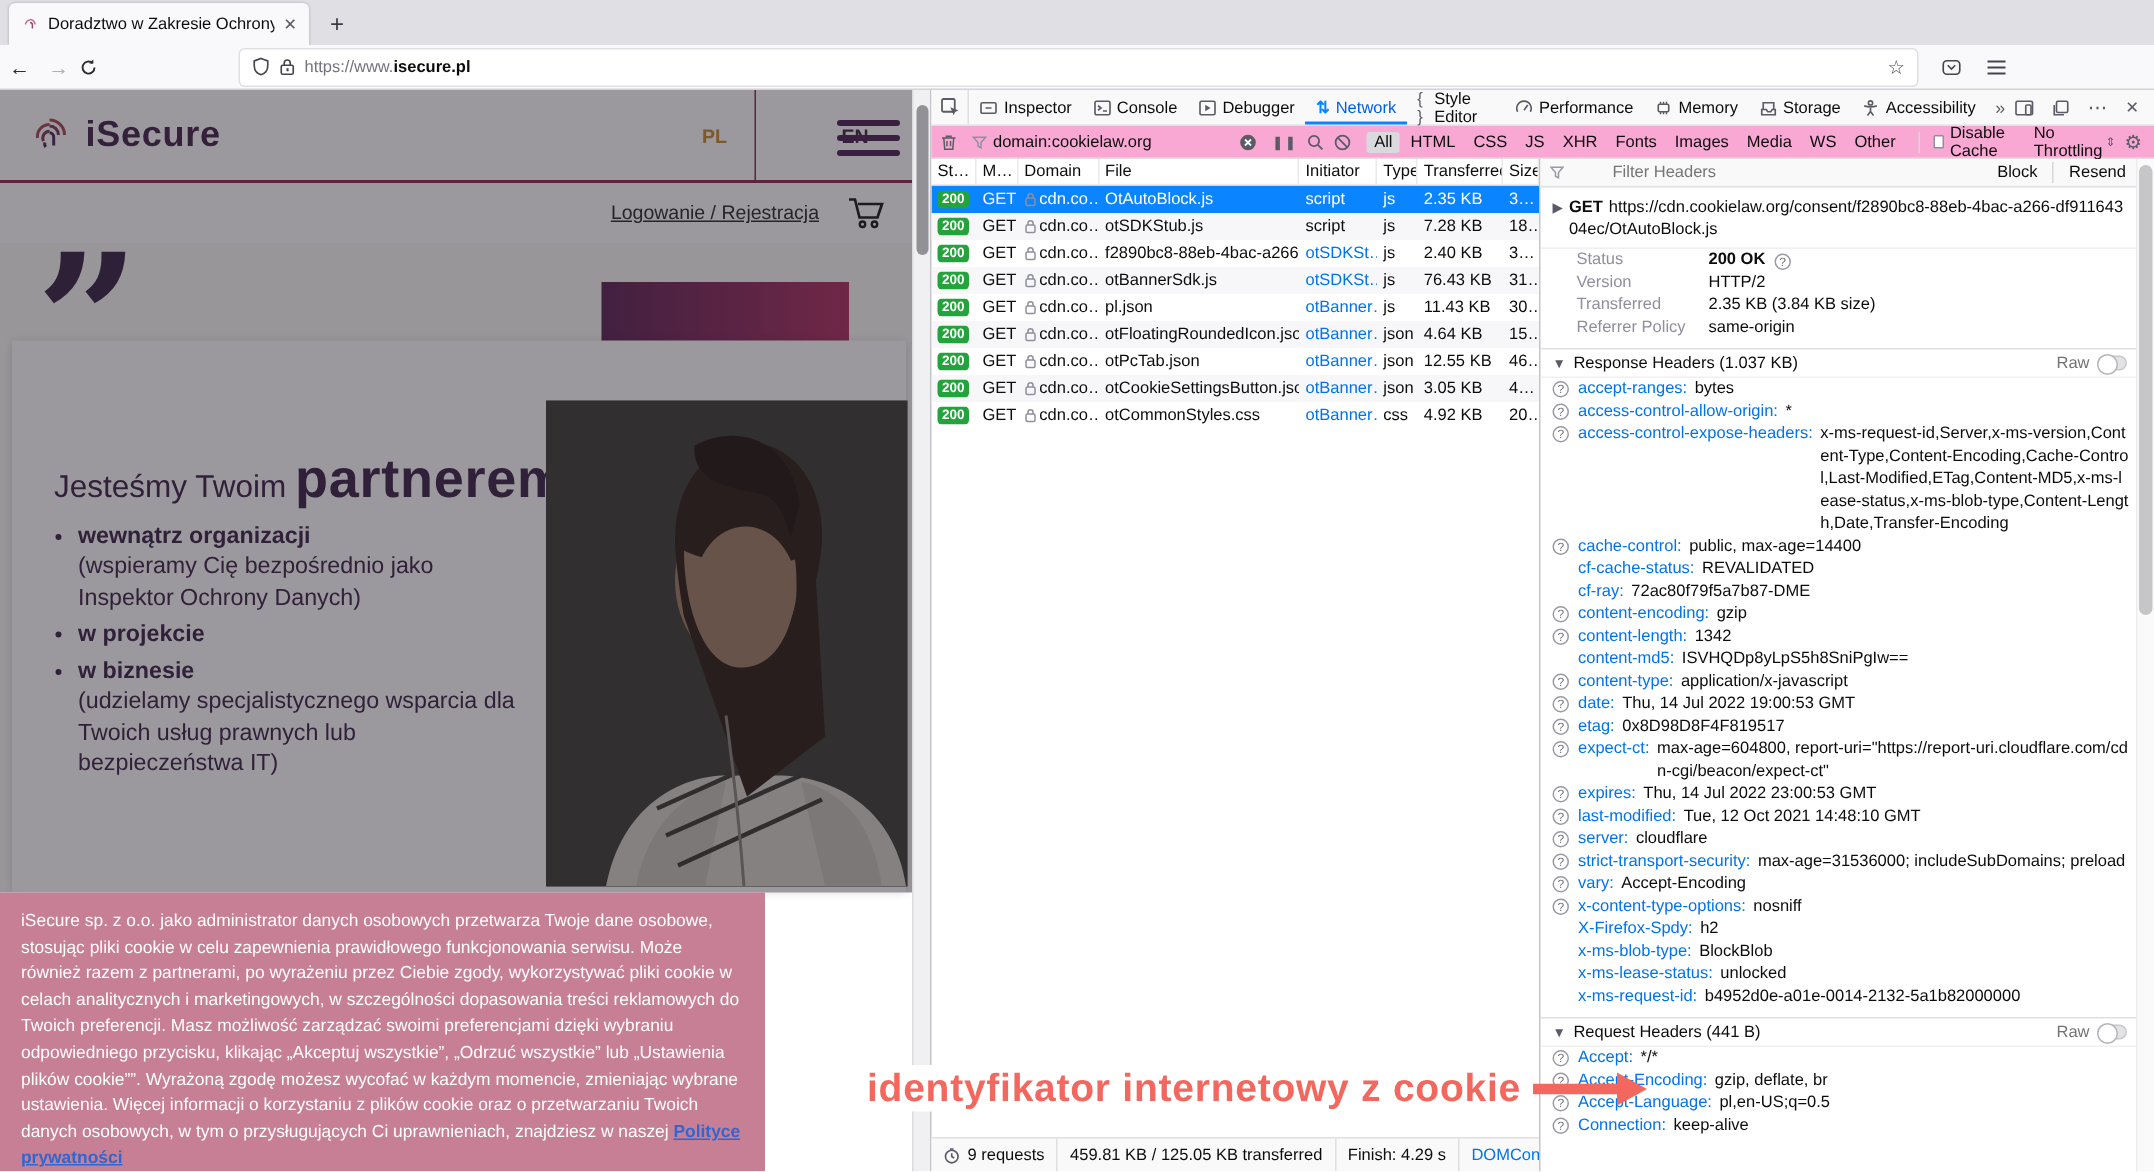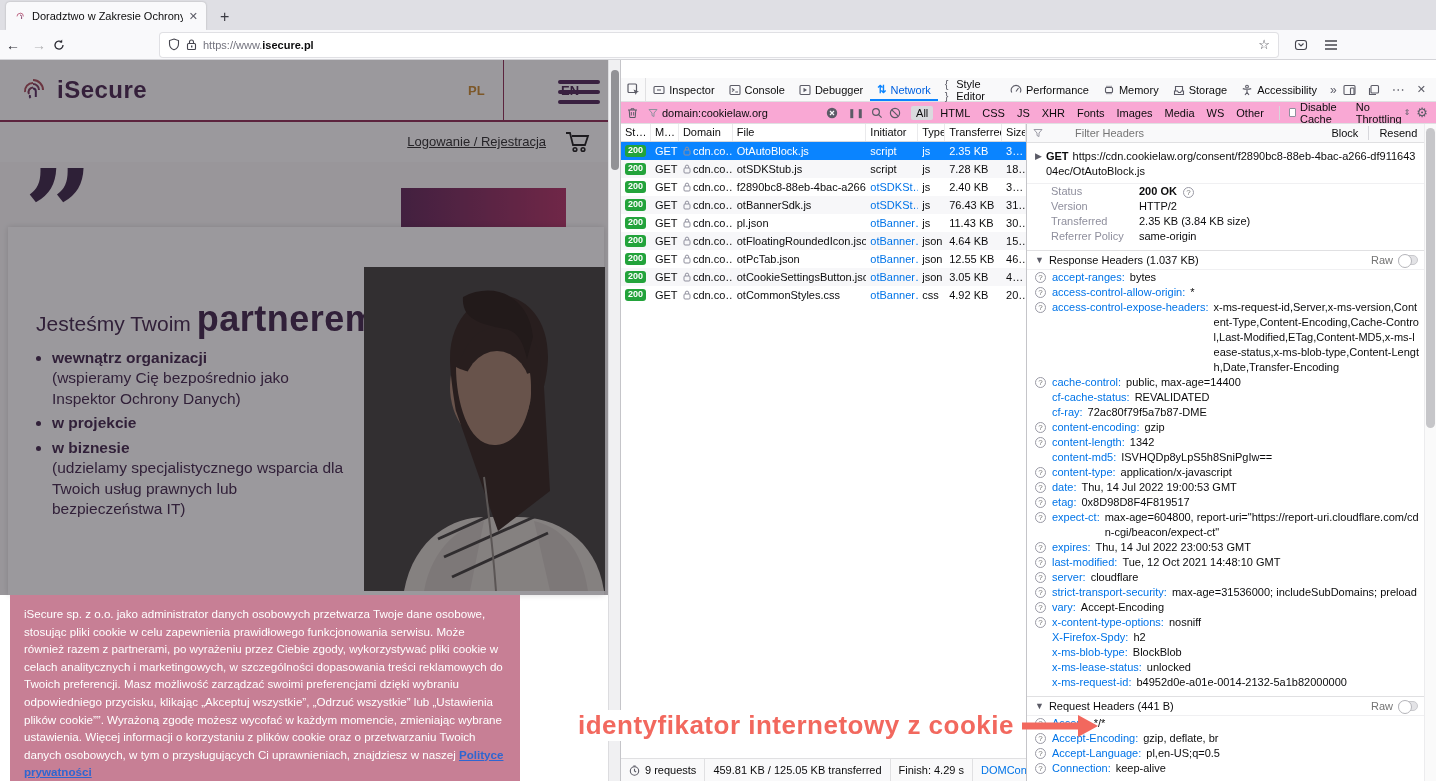--- a/index.html
+++ b/index.html
@@ -40,31 +40,31 @@
   .white-card { position:absolute; left:8px; top:167px; width:596px; height:368px; background:#ffffff; box-shadow:0 0 6px rgba(0,0,0,.15); }
   .quote-mark { position:absolute; left:24px; top:94px; font-size:120px; line-height:1; color:#3a2345; font-weight:bold; font-family:"DejaVu Serif",serif; }
   .site-heading { position:absolute; left:36px; top:238px; color:#3f2449; font-size:21px; }
   .site-heading .big { font-size:36px; font-weight:bold; letter-spacing:.5px; }
   .site-bullets { position:absolute; left:52px; top:288px; width:320px; color:#3f2449; font-size:15.5px; line-height:1.32; }
   .site-bullets li { margin-bottom:4px; }
   .site-bullets .b-title { font-weight:bold; }
   .site-bullets .b-body { white-space:pre-line; }
   .photo { position:absolute; left:364px; top:207px; width:241px; height:324px; background:#3b3a38; overflow:hidden; }
   .site-dim { position:absolute; left:0; top:0; width:608px; height:535px; background:rgba(33,28,38,.45); z-index:5; }
-  .cookie-banner { position:absolute; left:10px; top:535px; width:510px; height:186px; background:#c77f95; z-index:6; padding:10px 14px 0 14px; }
+  .cookie-banner { position:absolute; left:0; top:535px; width:510px; height:186px; background:#c77f95; z-index:6; padding:10px 14px 0 14px; }
   .cookie-text { color:#ffffff; font-size:11.6px; line-height:1.52; }
   .privacy-link { color:#2f66d0; font-weight:bold; text-decoration:underline; }
   .banner-buttons { display:flex; justify-content:center; gap:18px; margin-top:10px; }
   .banner-btn { background:#5a2a60; color:#fff; font-weight:bold; font-size:13px; border:2px solid #cdb9d4; border-radius:20px; padding:9px 20px; font-family:"Liberation Sans",sans-serif; }
   .site-scrollbar { position:absolute; left:608px; top:60px; width:12px; height:721px; background:#f0f0f2; border-left:1px solid #dcdcdf; }
   .site-scroll-thumb { position:absolute; left:2px; top:10px; width:8px; height:100px; background:#929296; border-radius:4px; }
 
   
   .devtools { position:absolute; left:620px; top:60px; width:816px; height:721px; background:#ffffff; border-left:1px solid #c5c5c9; display:flex; flex-direction:column; font-size:11px; }
-  .dt-toolbar { height:24px; background:#f9f9fa; border-bottom:1px solid #e0e0e2; display:flex; align-items:stretch; flex:0 0 24px;margin-top:18px; }
+  .dt-toolbar { height:24px; background:#f9f9fa; border-bottom:1px solid #e0e0e2; display:flex; align-items:stretch; flex:0 0 24px; }
   .dt-pick { width:26px; display:flex; align-items:center; justify-content:center; border-right:1px solid #e0e0e2; }
   .dt-tabs { display:flex; align-items:stretch; }
   .dt-tab { display:flex; align-items:center; gap:4px; padding:0 7px; color:#0c0c0d; position:relative; }
   .dt-tab.active { color:#0061e0; }
   .dt-tab.active::after { content:''; position:absolute; left:0; right:0; bottom:0; height:2px; background:#0a84ff; }
   .dt-tab .glyph { font-size:11px; color:#5b5b66; }
   .dt-tab.active .glyph { color:#0a84ff; font-weight:bold; }
   .dt-more { display:flex; align-items:center; padding:0 6px; color:#5b5b66; font-size:12px; }
   .dt-toolbar-right { margin-left:auto; display:flex; align-items:center; gap:12px; padding-right:10px; color:#5b5b66; }
   .dt-filterbar { height:22px; background:#f9a8d4; border-bottom:1px solid #e0e0e2; display:flex; align-items:center; flex:0 0 22px; gap:6px; padding-left:6px; }

